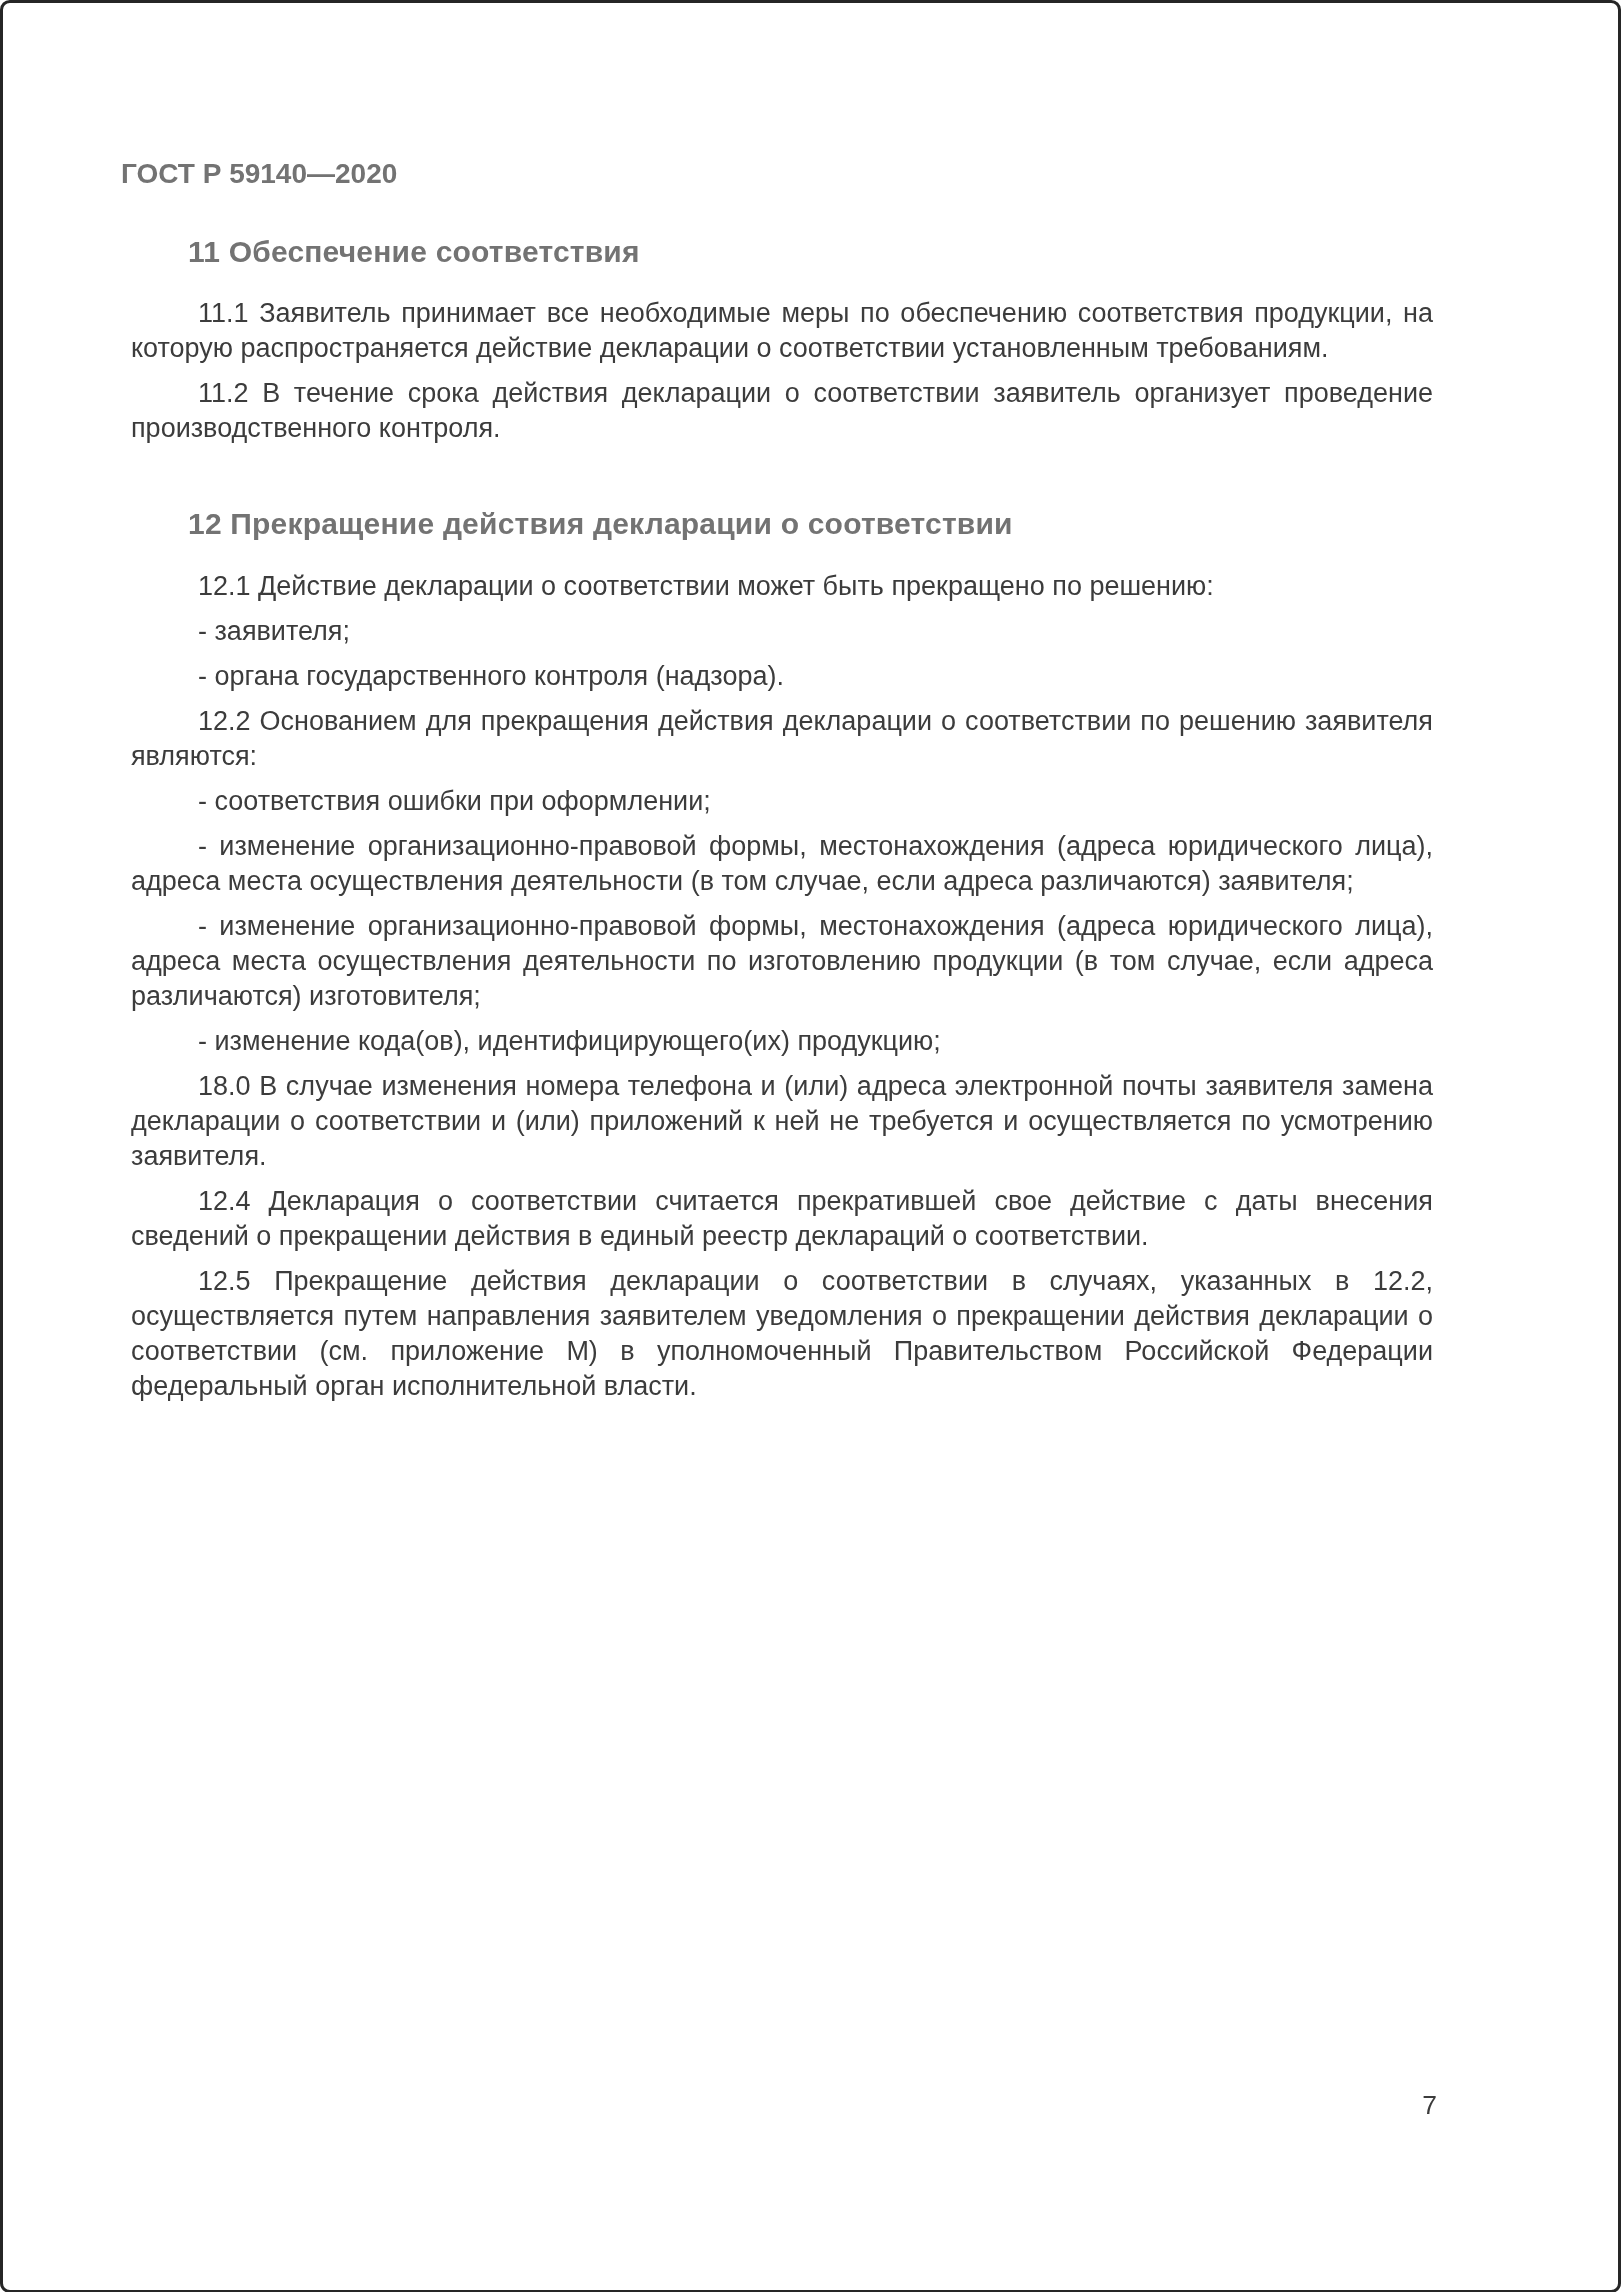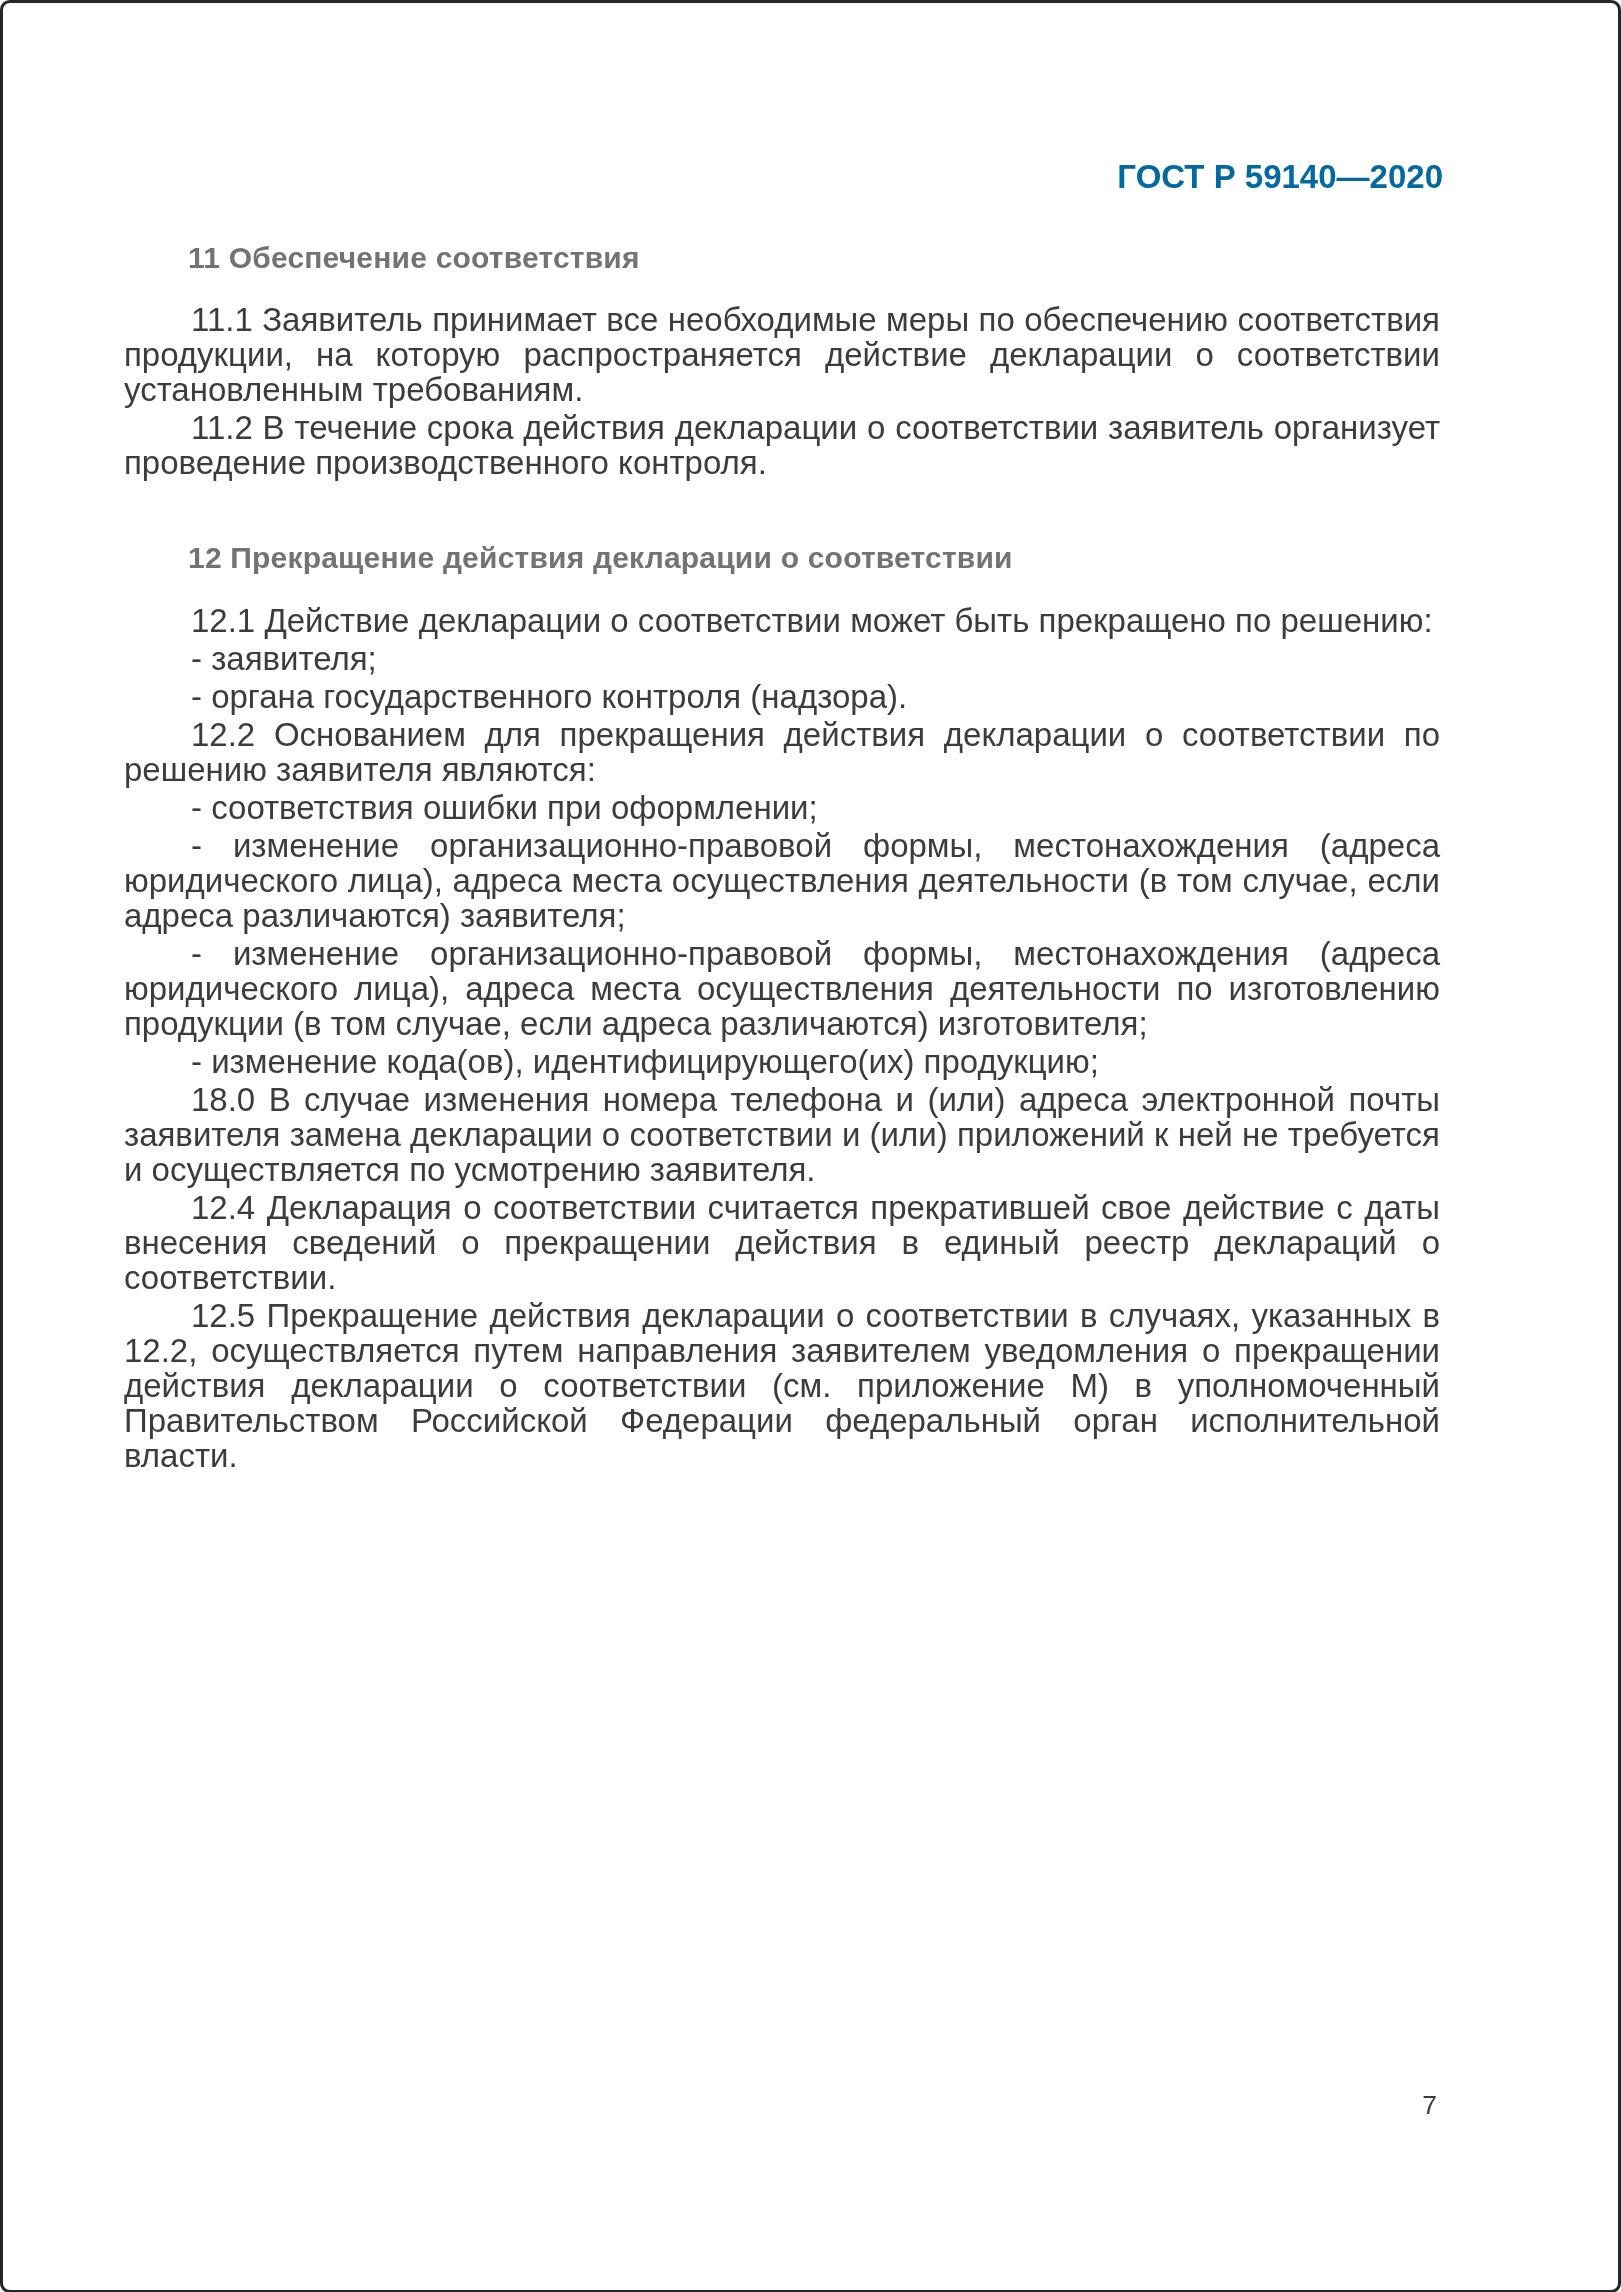--- a/index.html
+++ b/index.html
@@ -19,42 +19,41 @@
     color: #3c3c3c;
     overflow: hidden;
   }
   .content {
     position: absolute;
     left: 118px;
     right: 175px;
     top: 155px;
   }
   .doc-header {
-    text-align: right;
     font-weight: bold;
-    font-size: 33px;
+    font-size: 28px;
     margin-bottom: 45px;
-    color: #0369a1;
+    color: #737373;
   }
   .sec-heading {
     font-size: 30px;
     font-weight: bold;
     margin: 0 0 27.4px 67px;
     color: #737373;
     letter-spacing: 0.2px;
   }
   .sec-heading.second {
     margin-top: 61px;
   }
   .para {
-    font-size: 33px;
+    font-size: 27px;
     line-height: 35px;
     text-align: justify;
     text-indent: 67px;
-    margin: 3px;
+    margin: 10px;
   }
   .page-number {
     position: absolute;
     right: 181px;
     bottom: 169px;
     font-size: 26.5px;
     color: #3c3c3c;
   }
 </style>
 </head>

